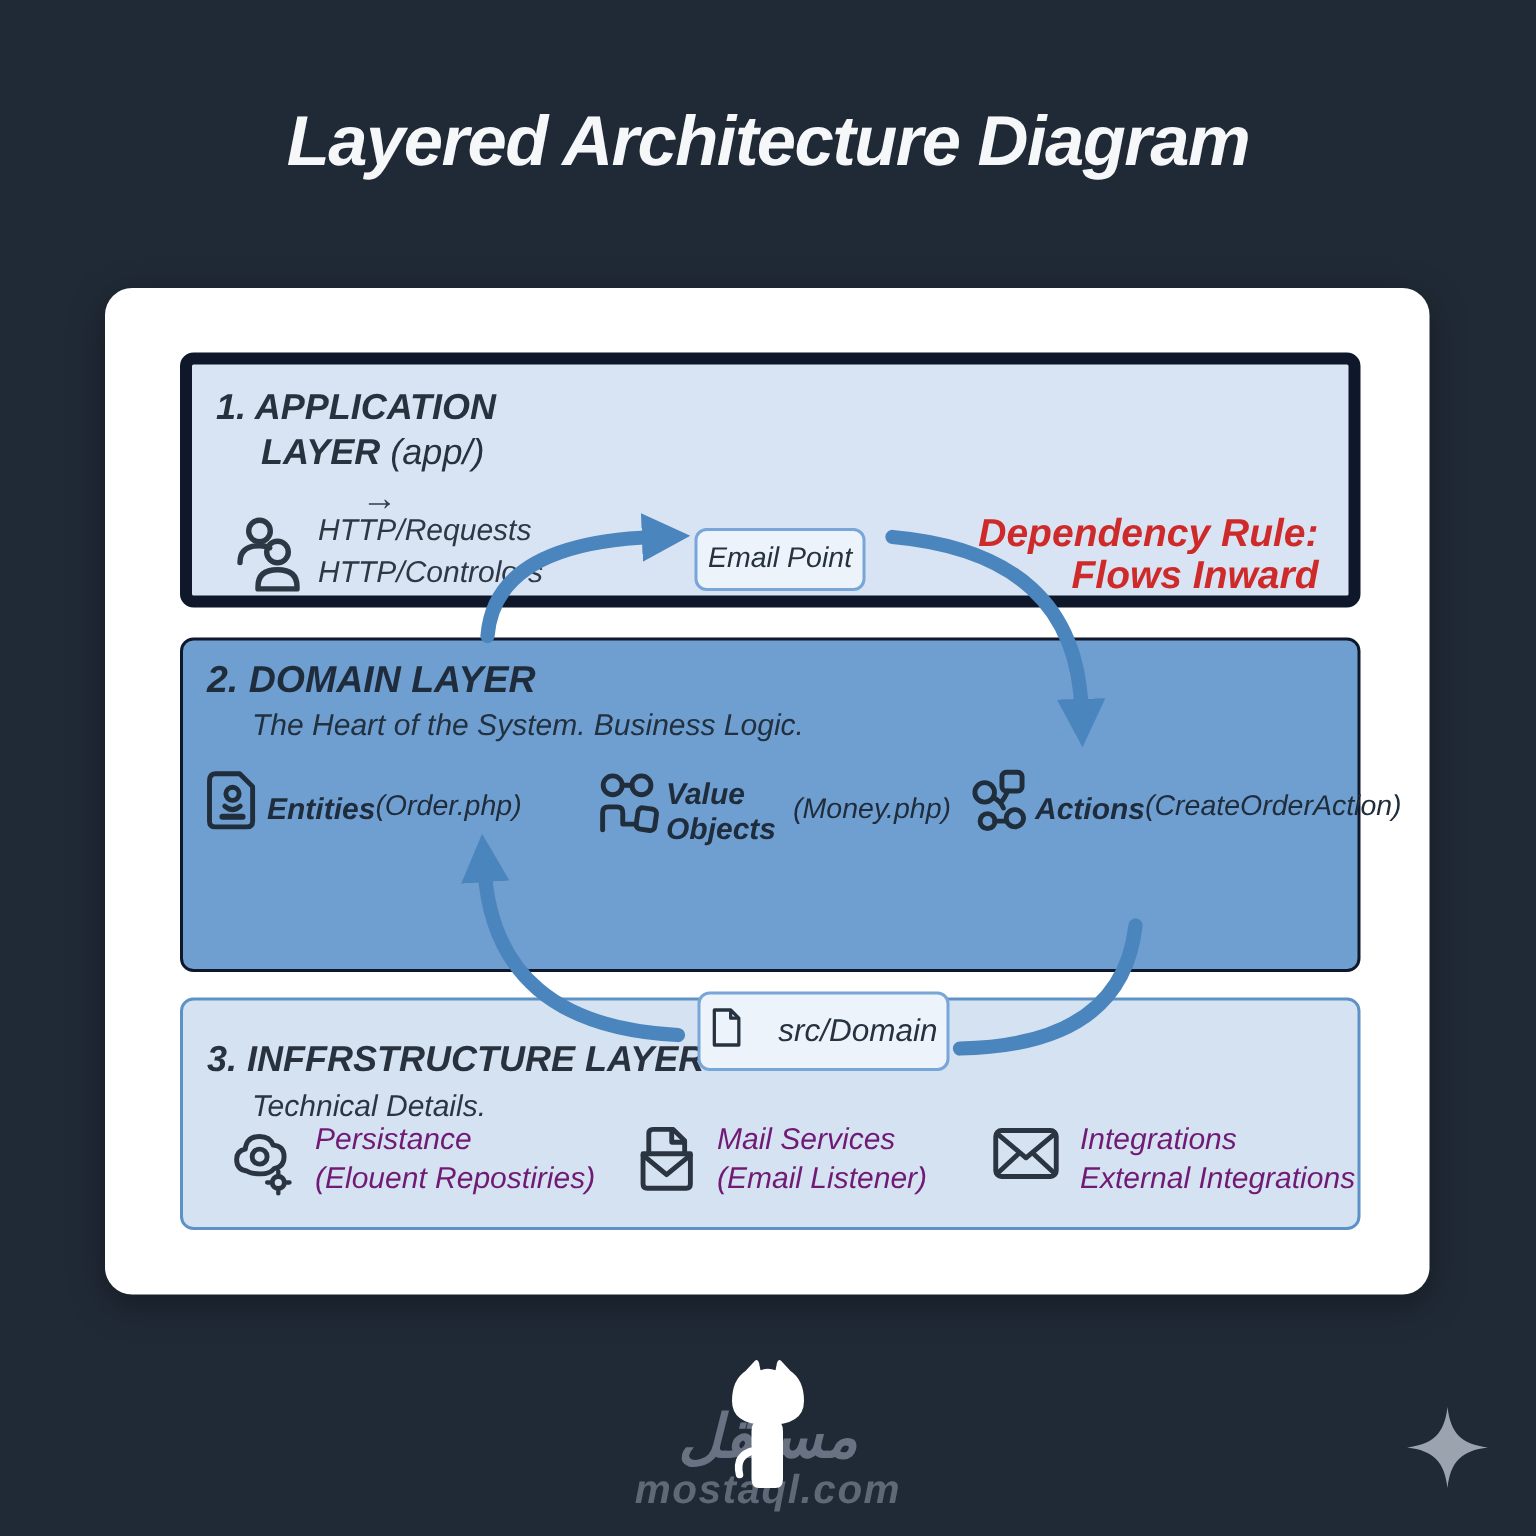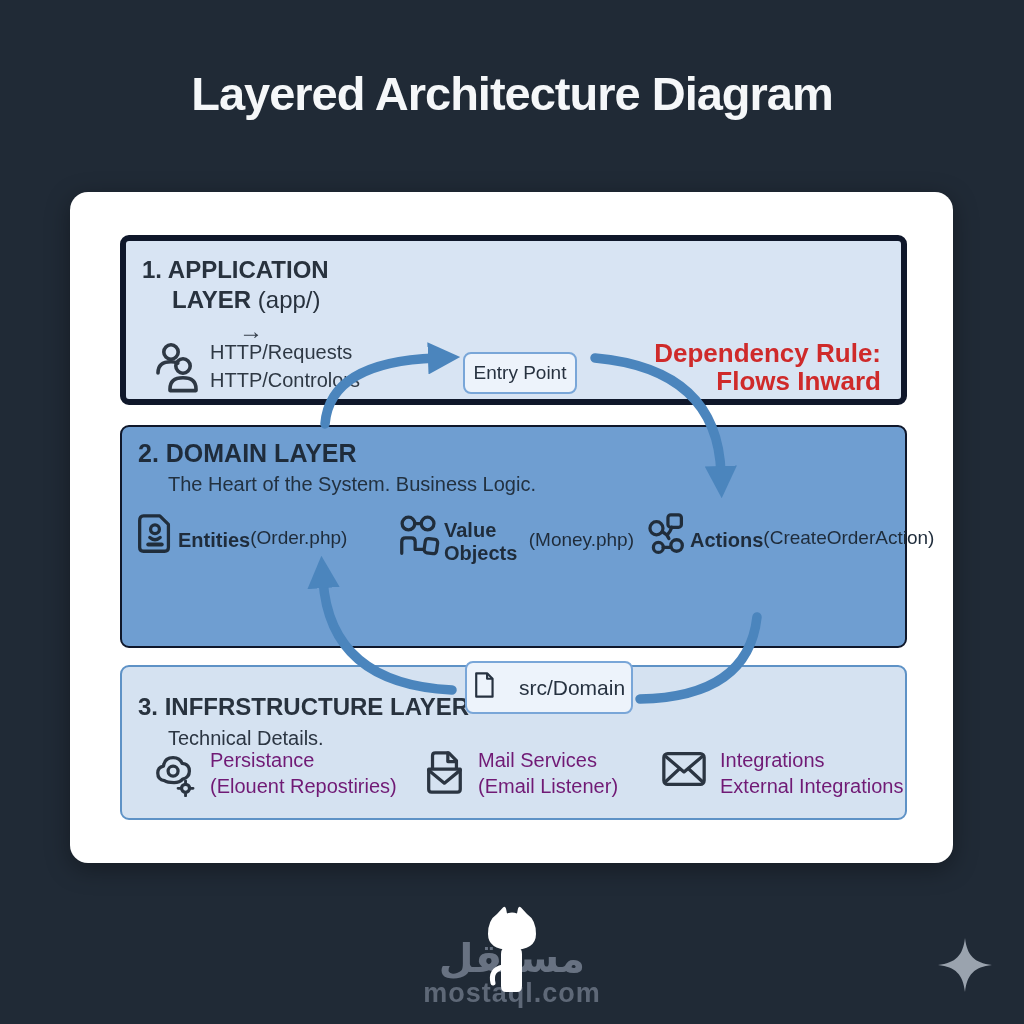--- a/index.html
+++ b/index.html
@@ -1,26 +1,26 @@
 <!DOCTYPE html>
 <html><head>
 <meta charset="utf-8">
 <style>
   html,body{margin:0;padding:0;width:1024px;height:1024px;overflow:hidden;
     background:#202a36;font-family:"Liberation Sans",sans-serif;}
-  .stage{position:relative;width:1024px;height:904px;}
+  .stage{position:relative;width:1024px;height:904px;font-style:italic;}
 
   .title{position:absolute;left:0;top:66px;width:1024px;text-align:center;
     color:#f5f7f9;font-size:47px;font-weight:700;letter-spacing:-1px;}
 
   .card{position:absolute;left:70px;top:192px;width:883px;height:671px;
     background:#ffffff;border-radius:18px;box-shadow:0 6px 24px rgba(0,0,0,.35);}
 
   .layer{position:absolute;left:50px;width:787px;border-radius:9px;box-sizing:border-box;}
-  .layer-app{top:43px;height:170px;background:#d8e4f3;border:6px solid #0f172a;padding-left:12px;}
+  .layer-app{top:43px;height:170px;background:#d8e4f3;border:8px solid #0f172a;padding-left:12px;}
   .layer-domain{top:233px;height:223px;background:#6f9ed1;border:2px solid #0f172a;}
   .layer-infra{top:473px;height:155px;background:#d5e2f1;border:2px solid #5e92c6;}
 
   .h-app{position:absolute;left:16px;top:14px;color:#28323e;font-size:24px;
     font-weight:700;line-height:30px;}
   .h-app .l2{padding-left:30px;}
   .h-app .paren{font-weight:400;}
   .mini-arrow{position:absolute;left:113px;top:76px;color:#333d49;font-size:24px;font-weight:700;}
   .app-icon{position:absolute;left:26px;top:98px;color:#2e3844;}
   .app-lines{position:absolute;left:84px;top:97px;color:#2e3844;font-size:20px;line-height:28px;}
@@ -197,21 +197,21 @@
       </defs>
       <g fill="none" stroke="#4b85bd" stroke-width="9.5" stroke-linecap="round">
         <path d="M 255 232 Q 260 170 366 166" marker-end="url(#ah)"></path>
         <path d="M 525 166 Q 648 177 651 282" marker-end="url(#ah)"></path>
         <path d="M 687 425 Q 678 505 570 507"></path>
         <path d="M 382 498 Q 260 492 253 388" marker-end="url(#ah)"></path>
       </g>
     </svg>
 
     <div class="chipbox entry-point">
-      <span>Entry Point</span>
+      <span>Email Point</span>
     </div>
     <div class="chipbox src-domain">
       <span>
         <svg width="22" height="28" viewBox="0 0 14 18" fill="none" stroke="#273240" stroke-width="1.4" stroke-linejoin="round">
           <path d="M2 1.5 h7 l3.5 3.5 v11.5 h-10.5 z"></path>
           <path d="M9 1.5 v3.5 h3.5"></path>
         </svg>
       </span>
       <span>src/Domain</span>
     </div>

